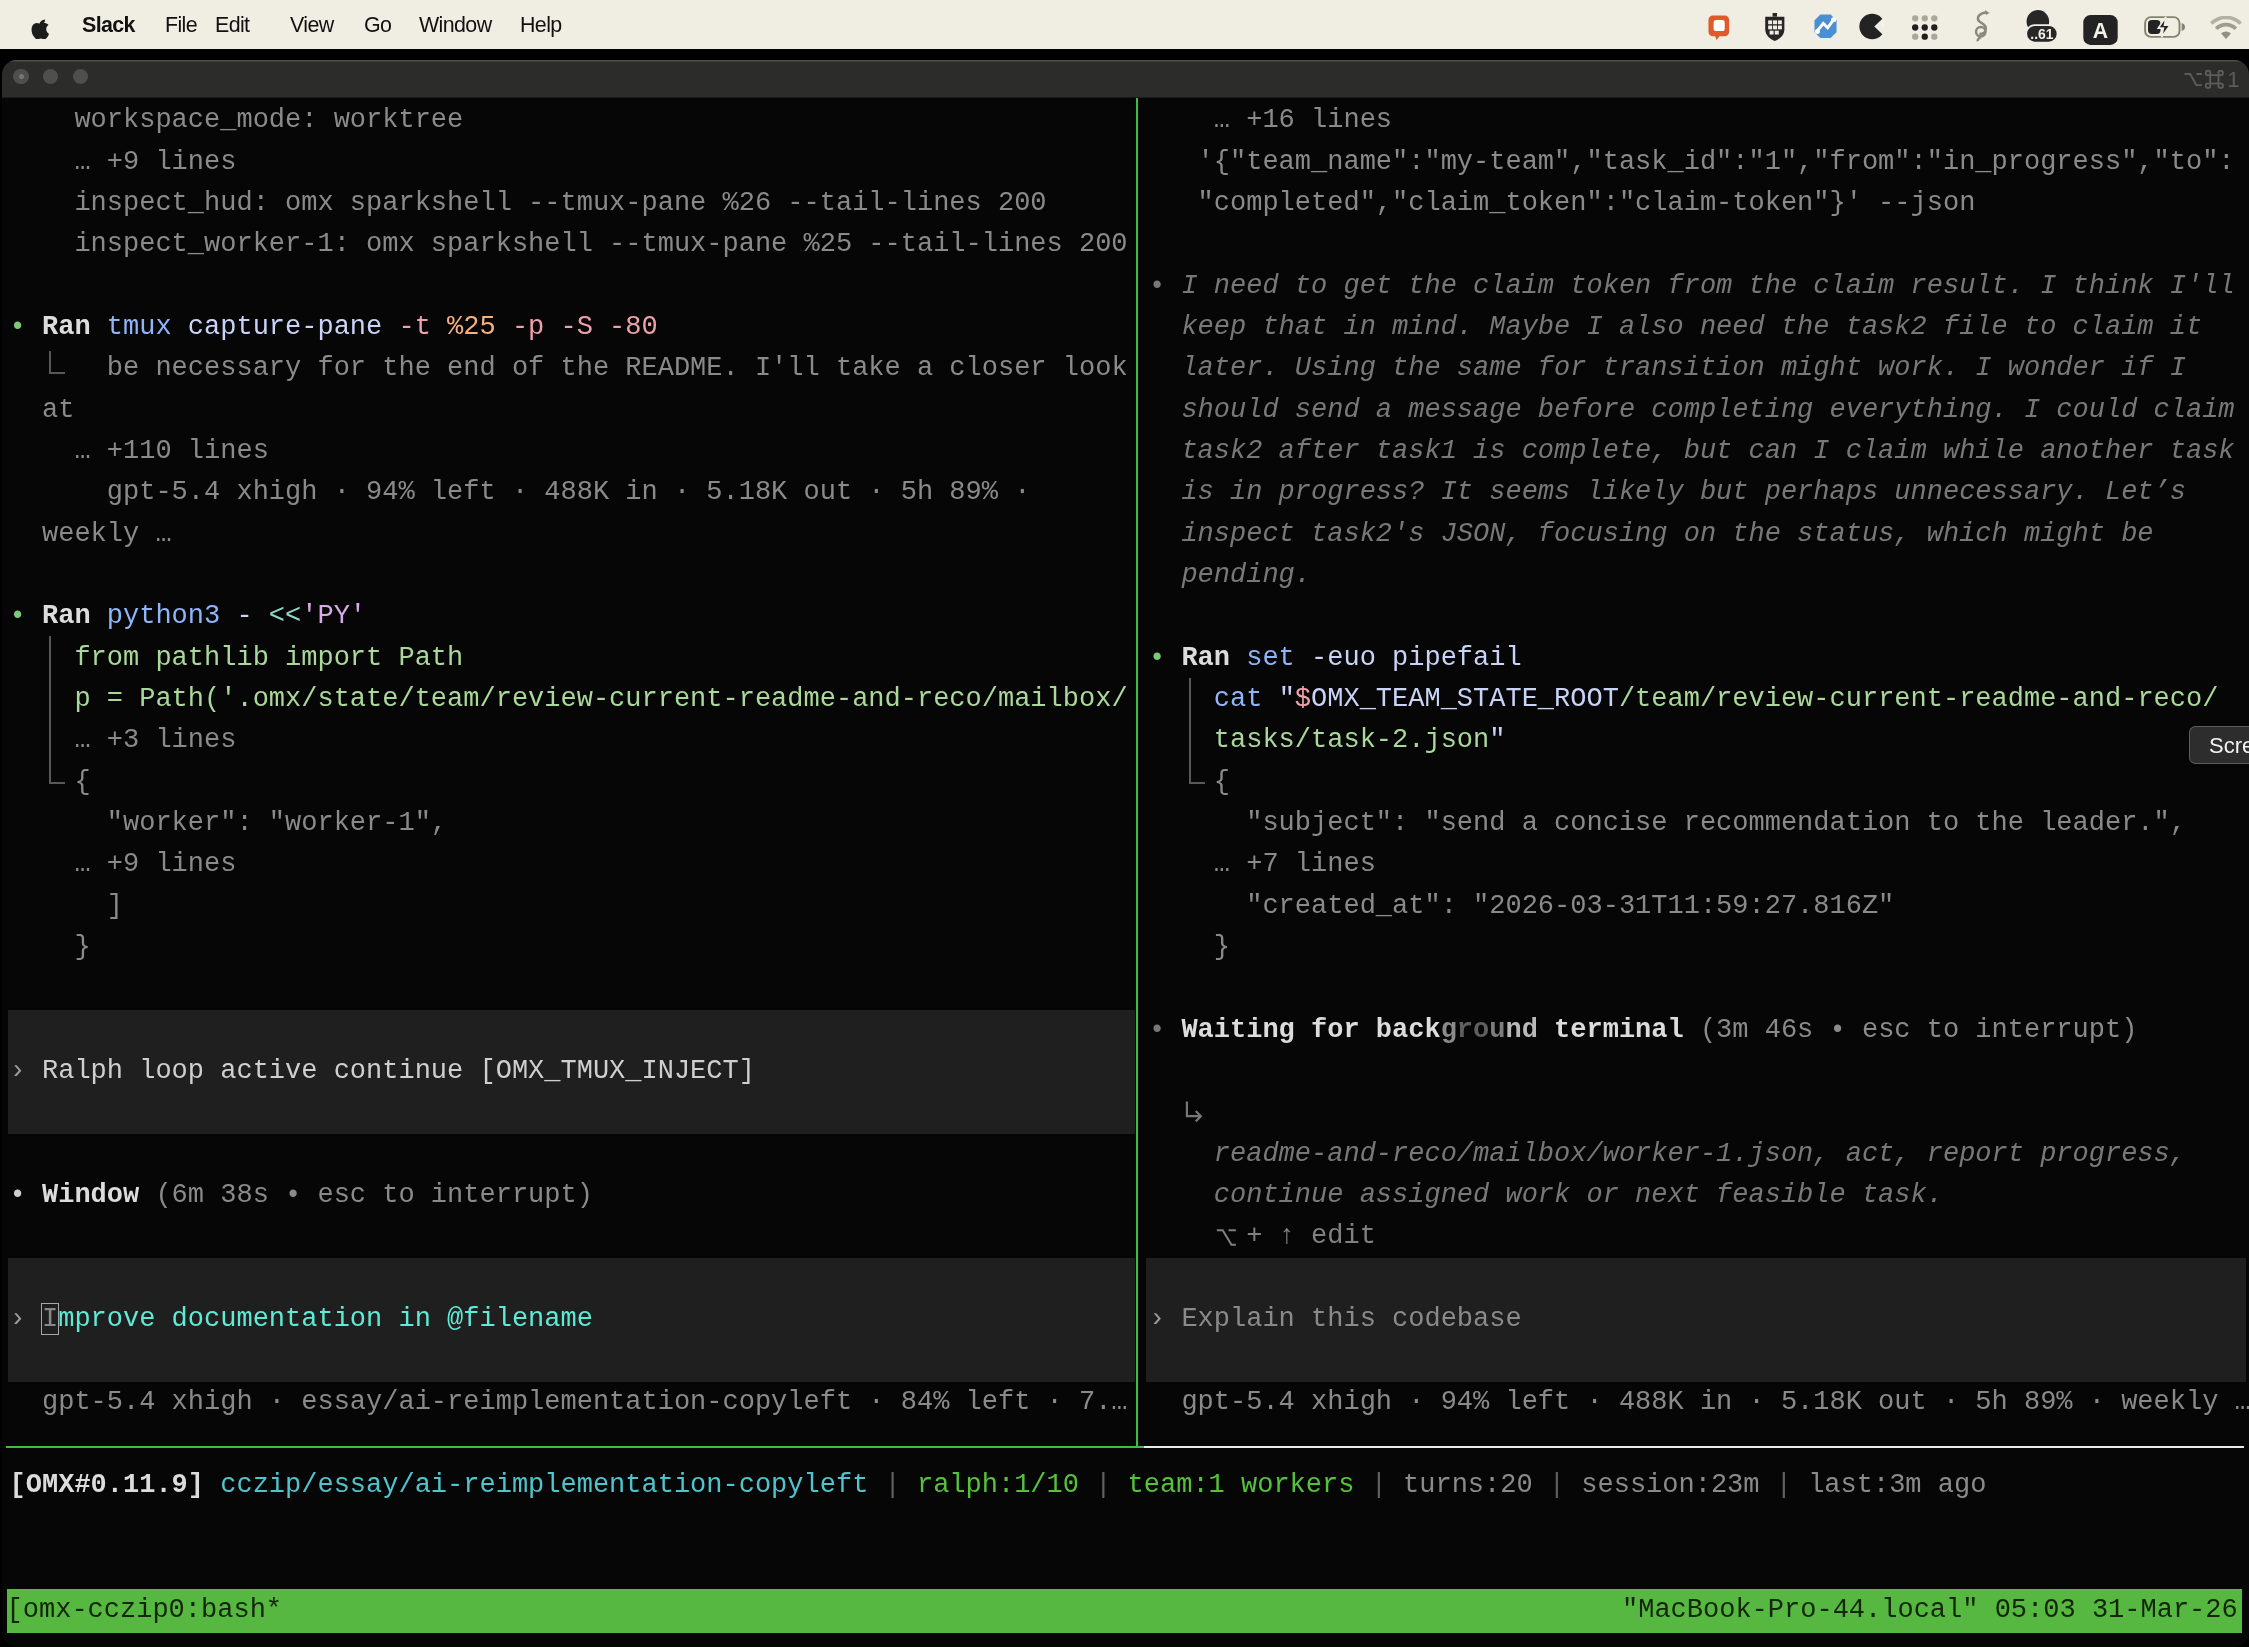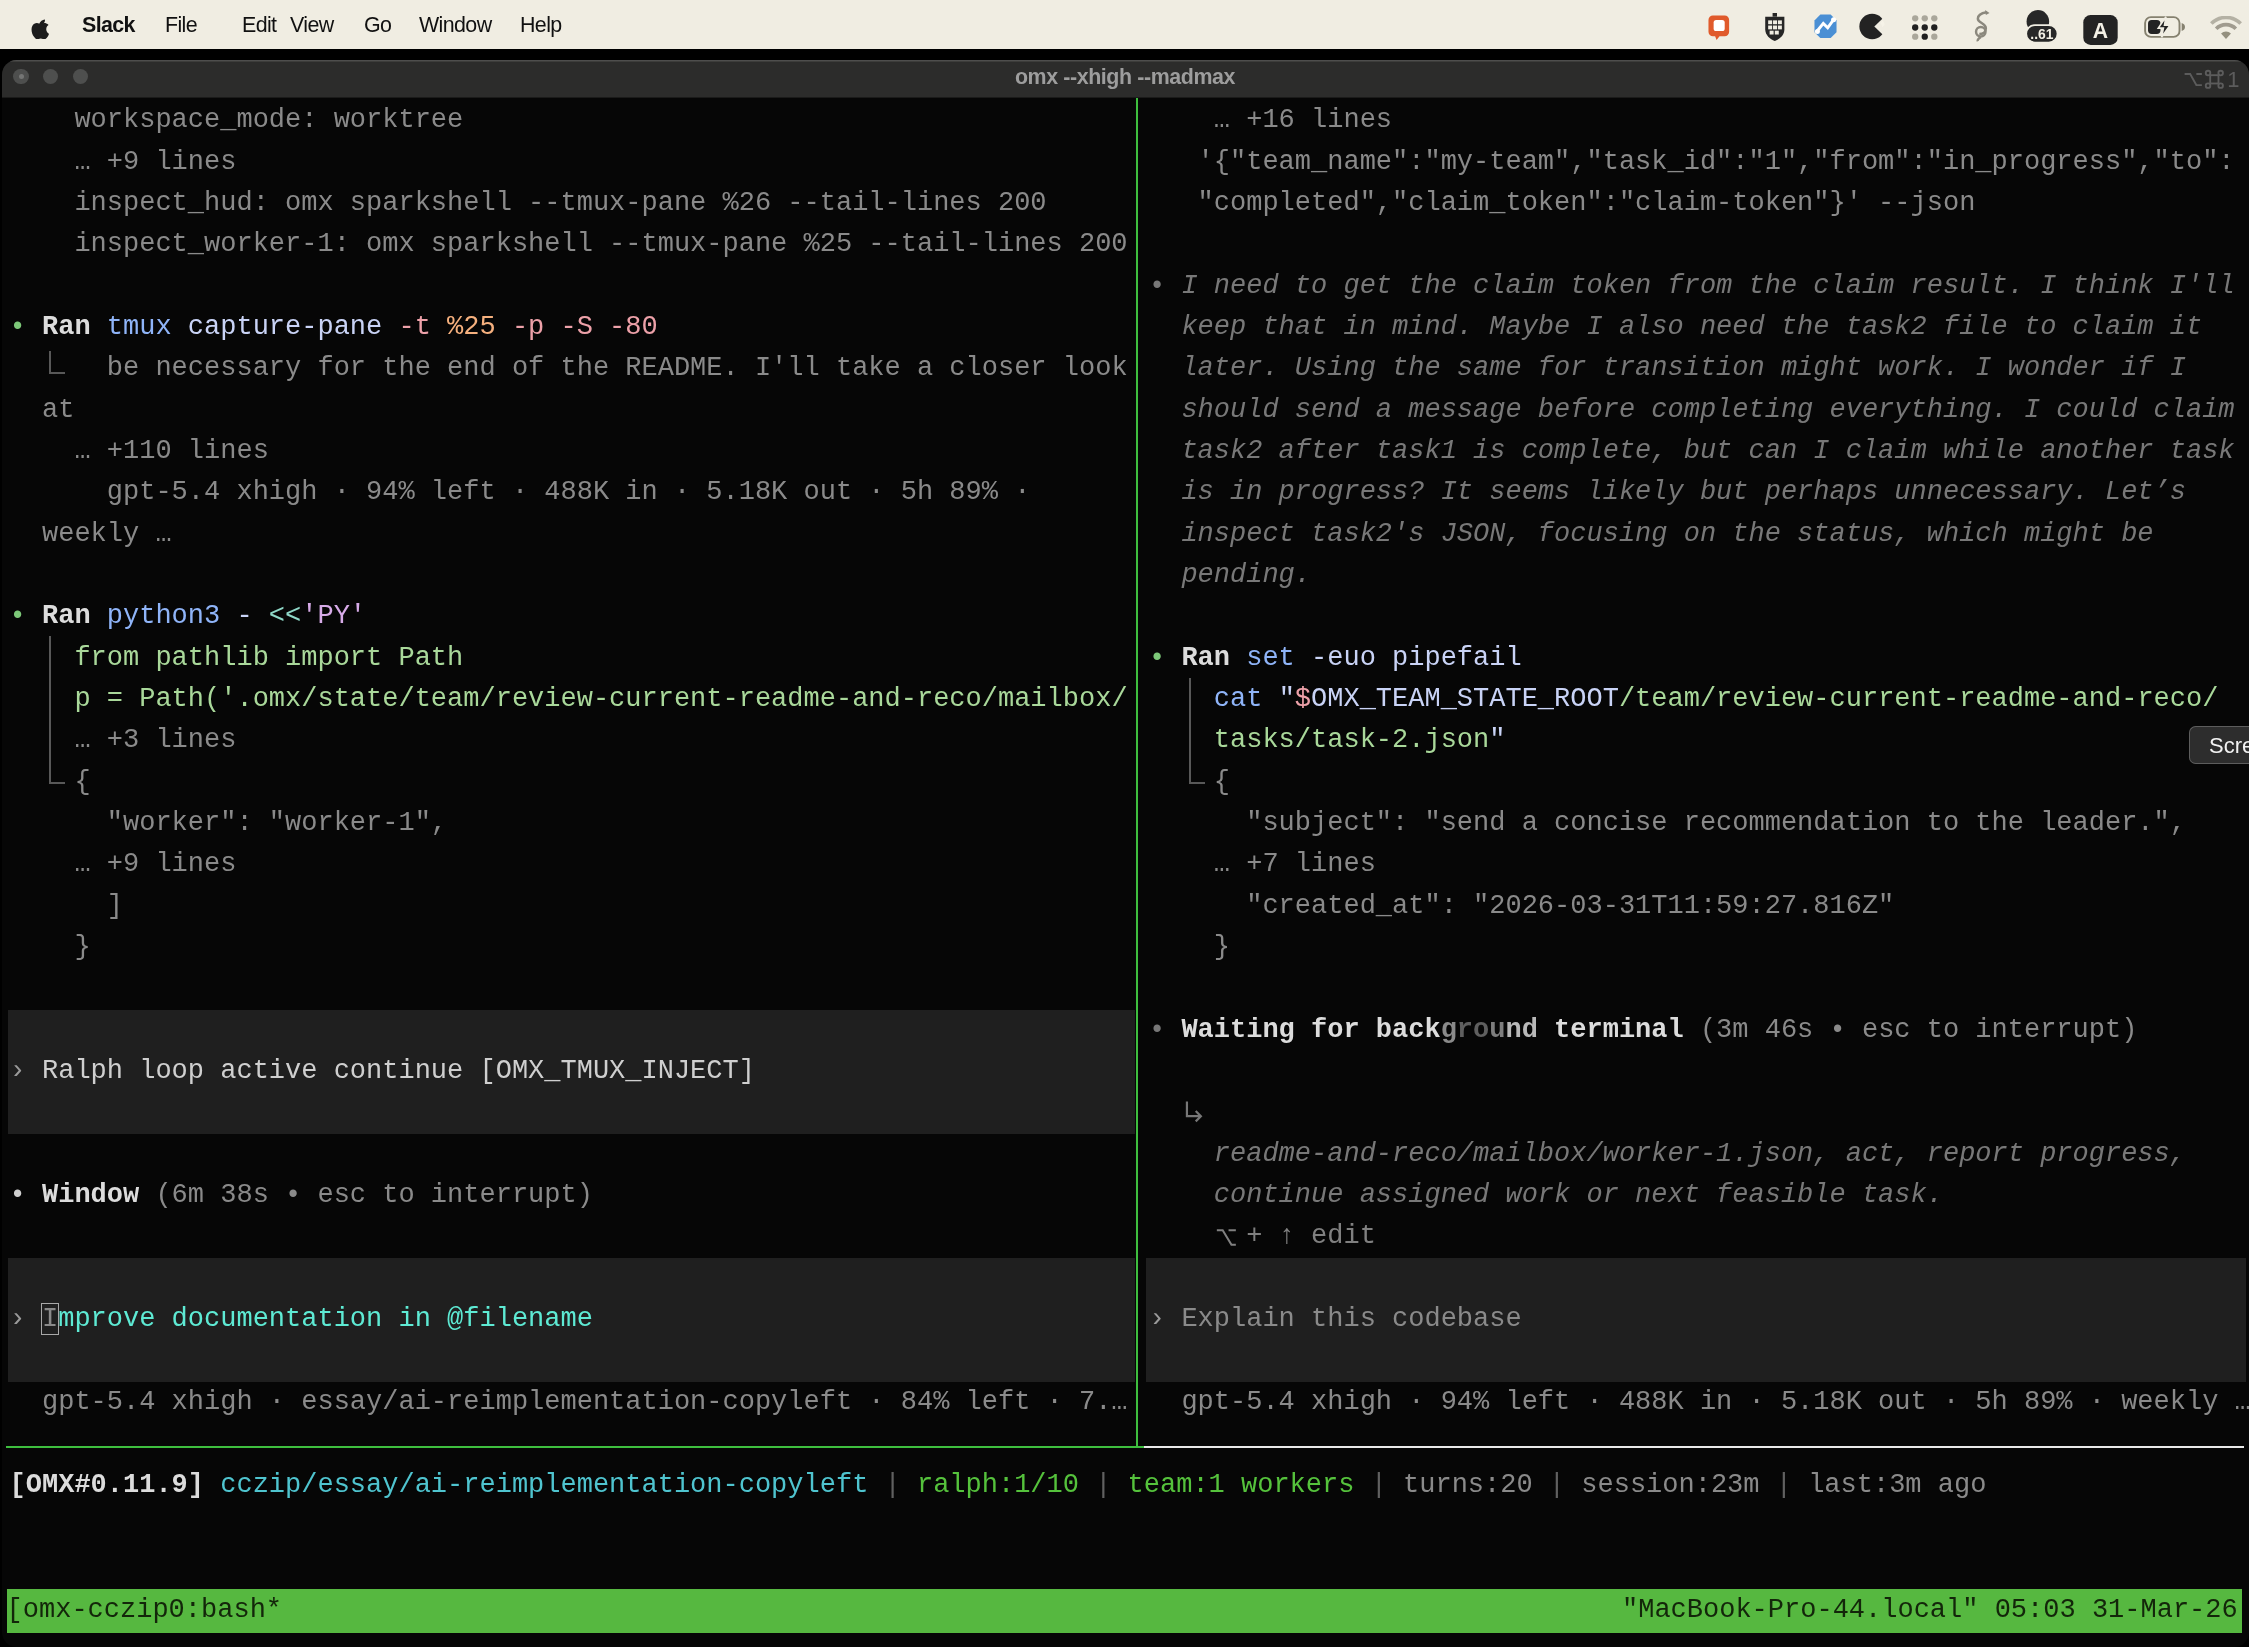--- a/index.html
+++ b/index.html
@@ -7,21 +7,21 @@
 </style></head>
 <body>
 
 <div class="abs" style="left:0;top:0;width:2250px;height:49px;background:#f0ede2;"></div>
 <svg class="abs" style="left:30px;top:12.5px;" width="21.4" height="26" viewBox="0 0 28 34">
   <path fill="#1c1c1c" d="M19.5 8.6c-2 .15-4.3 1.25-5.65 2.72-1.23 1.33-2.3 3.45-2 5.5 2.2.17 4.44-1.12 5.8-2.6 1.35-1.48 2.27-3.56 1.85-5.62z"></path>
   <path fill="#1c1c1c" d="M24.9 27.05c.06-.13-3.6-1.62-3.64-5.9-.04-3.58 2.92-5.3 3.06-5.38-1.67-2.44-4.26-2.77-5.18-2.8-2.2-.22-4.3 1.3-5.42 1.3-1.11 0-2.84-1.27-4.67-1.23-2.4.04-4.62 1.4-5.86 3.55-2.5 4.34-.64 10.77 1.8 14.29 1.19 1.72 2.6 3.66 4.46 3.59 1.79-.07 2.47-1.16 4.63-1.16 2.16 0 2.77 1.16 4.67 1.12 1.93-.04 3.15-1.76 4.33-3.49 1.36-2 1.92-3.94 1.82-3.89z"></path>
 </svg>
 <div class="abs" style="left:82px;top:11.8px;font:bold 21.4px/26.6px 'Liberation Sans',sans-serif;color:#111;letter-spacing:-0.6px;">Slack</div>
 <div class="abs" style="left:165px;top:11.8px;font:21.4px/26.6px 'Liberation Sans',sans-serif;color:#111;letter-spacing:-0.6px;">File</div>
-<div class="abs" style="left:242px;top:11.8px;font:21.4px/26.6px 'Liberation Sans',sans-serif;color:#111;letter-spacing:-0.6px;">Edit</div>
+<div class="abs" style="left:215px;top:11.8px;font:21.4px/26.6px 'Liberation Sans',sans-serif;color:#111;letter-spacing:-0.6px;">Edit</div>
 <div class="abs" style="left:290px;top:11.8px;font:21.4px/26.6px 'Liberation Sans',sans-serif;color:#111;letter-spacing:-0.6px;">View</div>
 <div class="abs" style="left:364px;top:11.8px;font:21.4px/26.6px 'Liberation Sans',sans-serif;color:#111;letter-spacing:-0.6px;">Go</div>
 <div class="abs" style="left:419px;top:11.8px;font:21.4px/26.6px 'Liberation Sans',sans-serif;color:#111;letter-spacing:-0.6px;">Window</div>
 <div class="abs" style="left:520px;top:11.8px;font:21.4px/26.6px 'Liberation Sans',sans-serif;color:#111;letter-spacing:-0.6px;">Help</div>
 
 <svg class="abs" style="left:1707px;top:14px;" width="23.6" height="26" viewBox="0 0 32 35">
   <path fill="#e05a2b" d="M2 8a6 6 0 0 1 6-6h16a6 6 0 0 1 6 6v16a6 6 0 0 1-6 6h-7l-4 5-2-5H8a6 6 0 0 1-6-6z"></path>
   <rect x="9" y="8" width="15" height="15" rx="3.5" fill="#fff"></rect>
 </svg>
 <svg class="abs" style="left:1763px;top:12.5px;" width="23.6" height="28" viewBox="0 0 32 38">
@@ -91,21 +91,20 @@
   <path fill="none" stroke="#a5a195" stroke-width="5" d="M2.8 10.4 a28.5 28.5 0 0 1 40.4 0" opacity=".8"></path>
 </svg>
 
 <div class="abs" style="left:1.5px;top:60px;width:2247px;height:1587px;border-radius:14.8px;background:#060606;overflow:hidden;">
 
   <div class="abs" style="left:0;top:0;width:2247px;height:38px;background:#2c2c2b;box-shadow:inset 0 1.5px 0 #4e4e4d, inset 0 -0.7px 0 #161616;"></div>
   <div class="abs" style="left:11.8px;top:8.9px;width:15.5px;height:15.5px;border-radius:50%;background:#4e4f4e;"></div>
   <div class="abs" style="left:17px;top:14px;width:5.2px;height:5.2px;border-radius:50%;background:#747574;"></div>
   <div class="abs" style="left:41px;top:8.9px;width:15.5px;height:15.5px;border-radius:50%;background:#4e4f4e;"></div>
   <div class="abs" style="left:71px;top:8.9px;width:15.5px;height:15.5px;border-radius:50%;background:#4e4f4e;"></div>
-  <div class="abs" style="left:0;top:5.2px;width:2247px;text-align:center;font:bold 21.4px/25px 'Liberation Sans',sans-serif;color:#9d9d9d;letter-spacing:-0.4px;">omx --xhigh --madmax</div>
   <div class="abs" style="right:8.9px;top:8px;height:23.6px;display:flex;align-items:center;">
     <svg width="18.5" height="17" viewBox="0 0 30 27">
         <path fill="none" stroke="#5c5c5c" stroke-width="3" d="M1 4.5h9l10 18h9 M20 4.5h9"></path>
       </svg>
     <svg width="20.7" height="20.7" viewBox="0 0 100 100" style="margin-left:1.5px;">
         <g fill="none" stroke="#5c5c5c" stroke-width="9">
           <rect x="30" y="30" width="40" height="40"></rect>
           <circle cx="19.5" cy="19.5" r="11"></circle>
           <circle cx="80.5" cy="19.5" r="11"></circle>
           <circle cx="19.5" cy="80.5" r="11"></circle>

